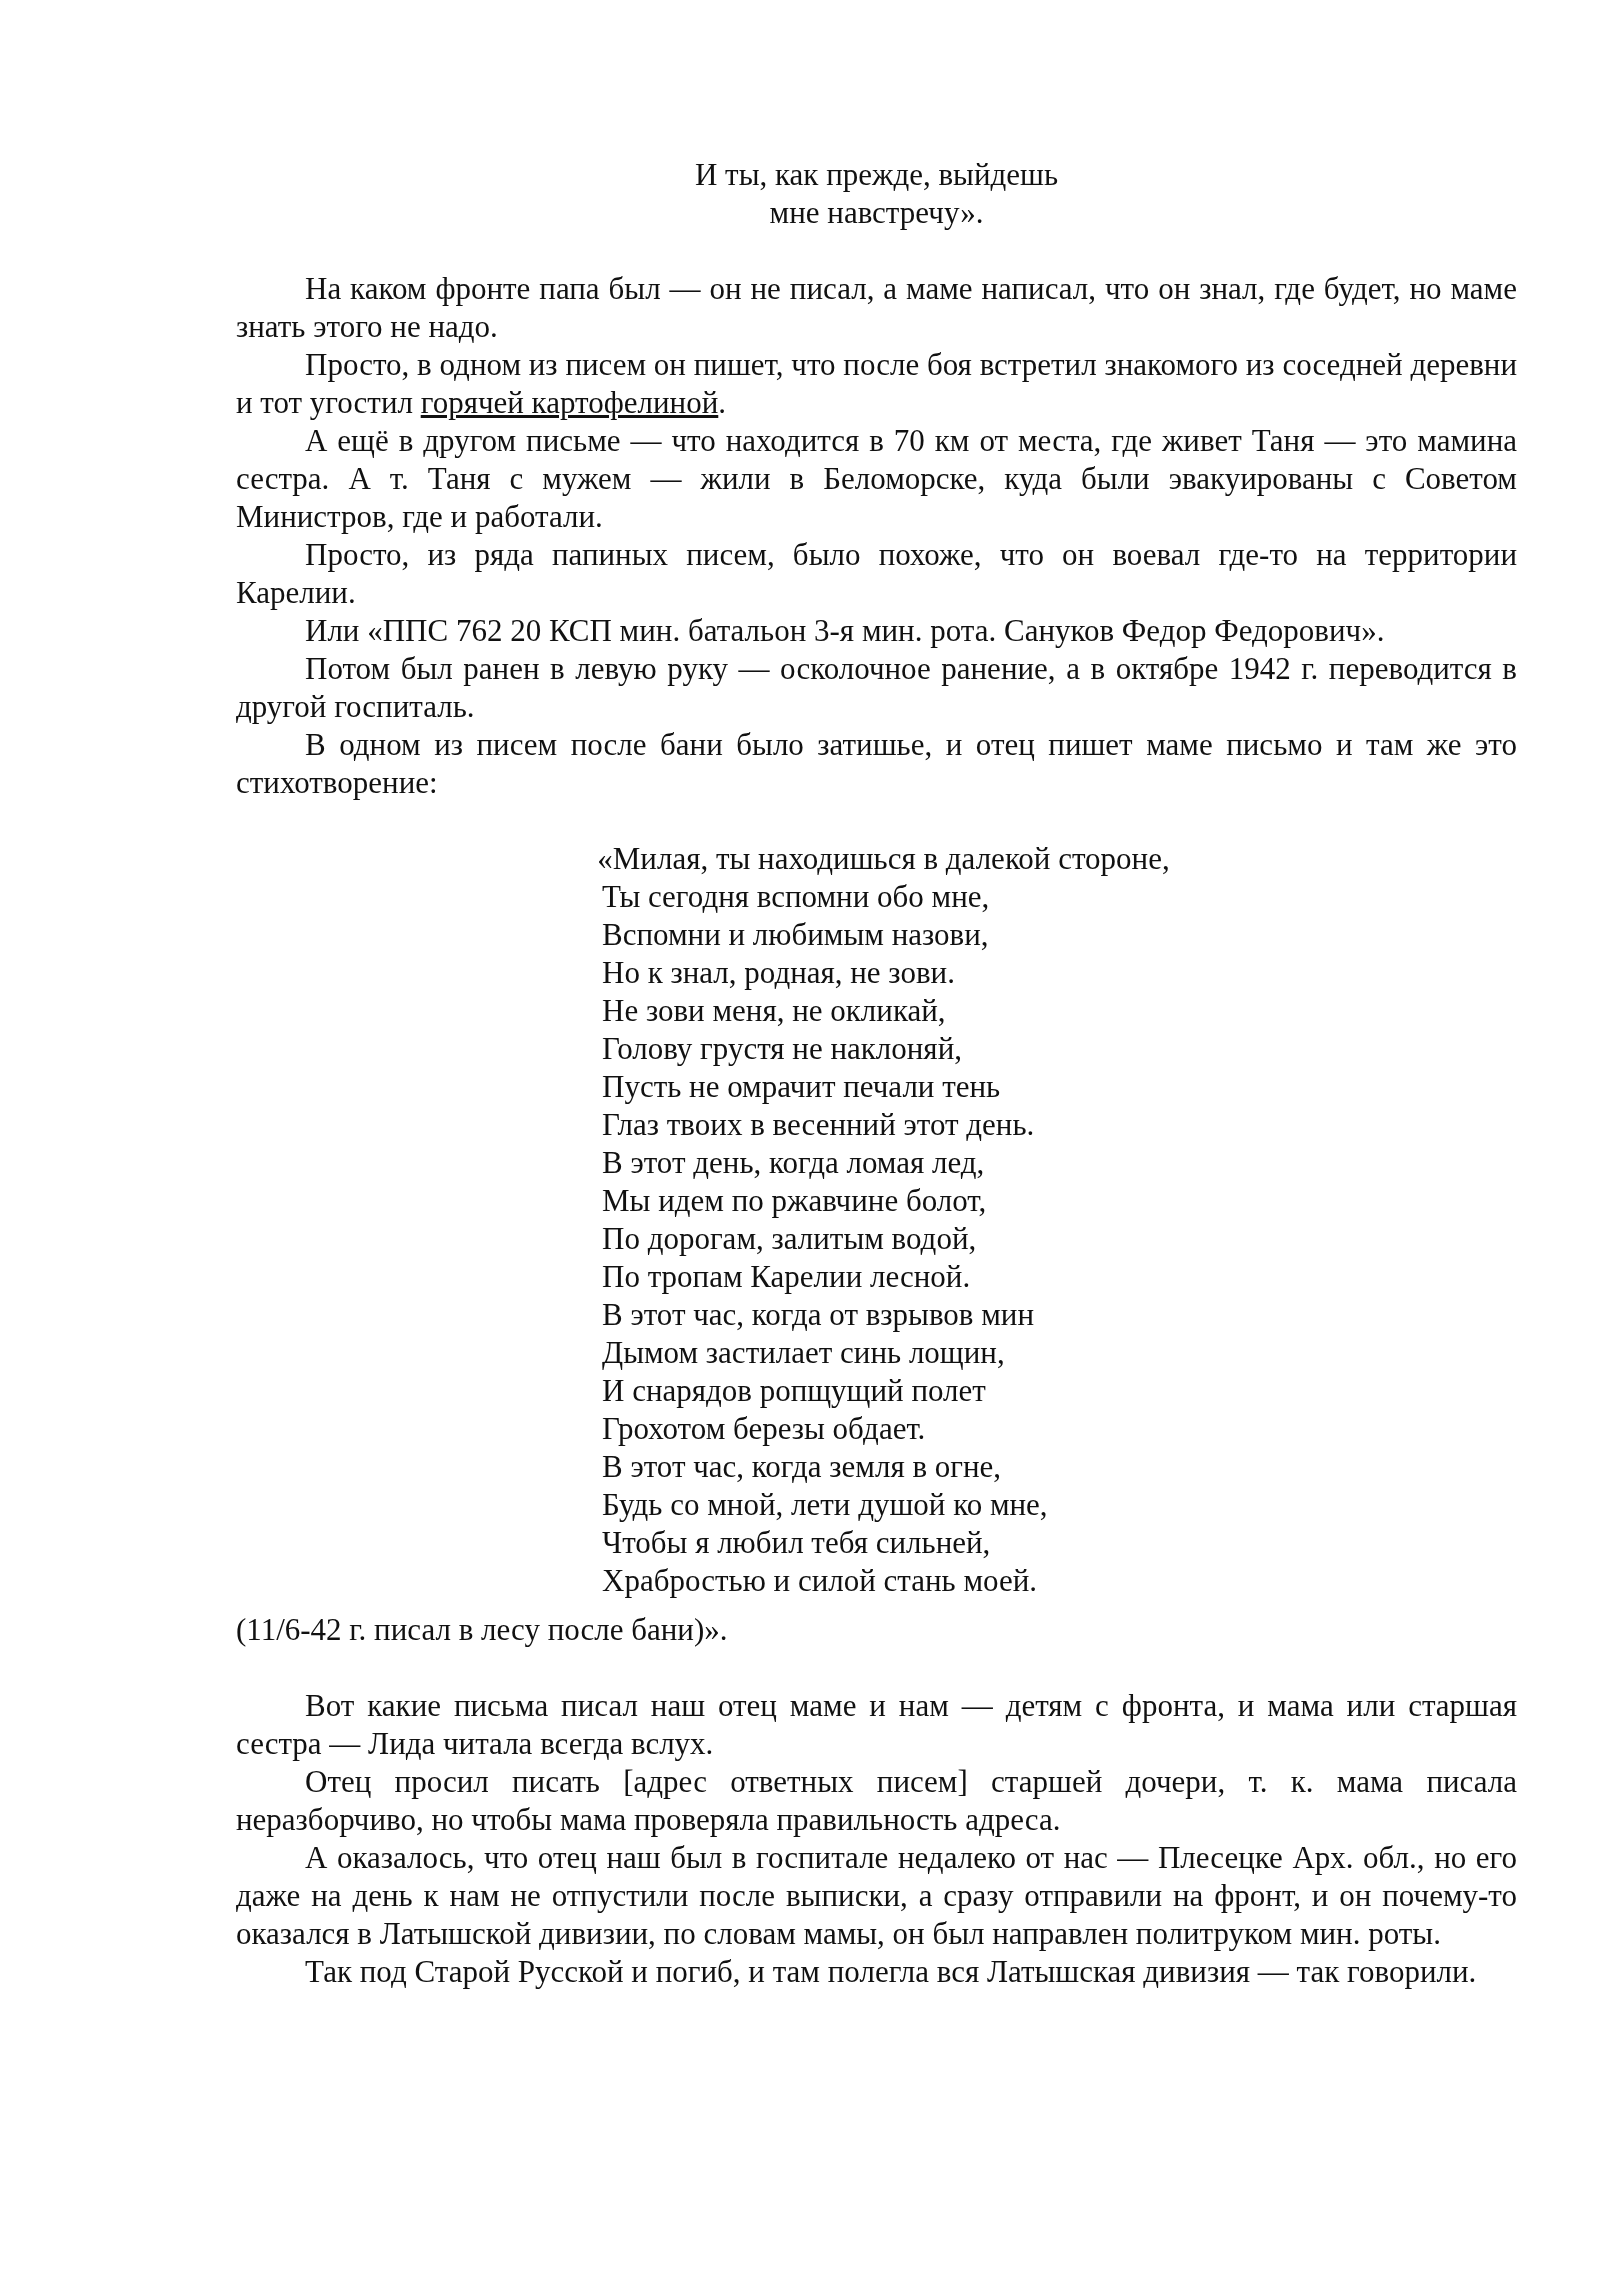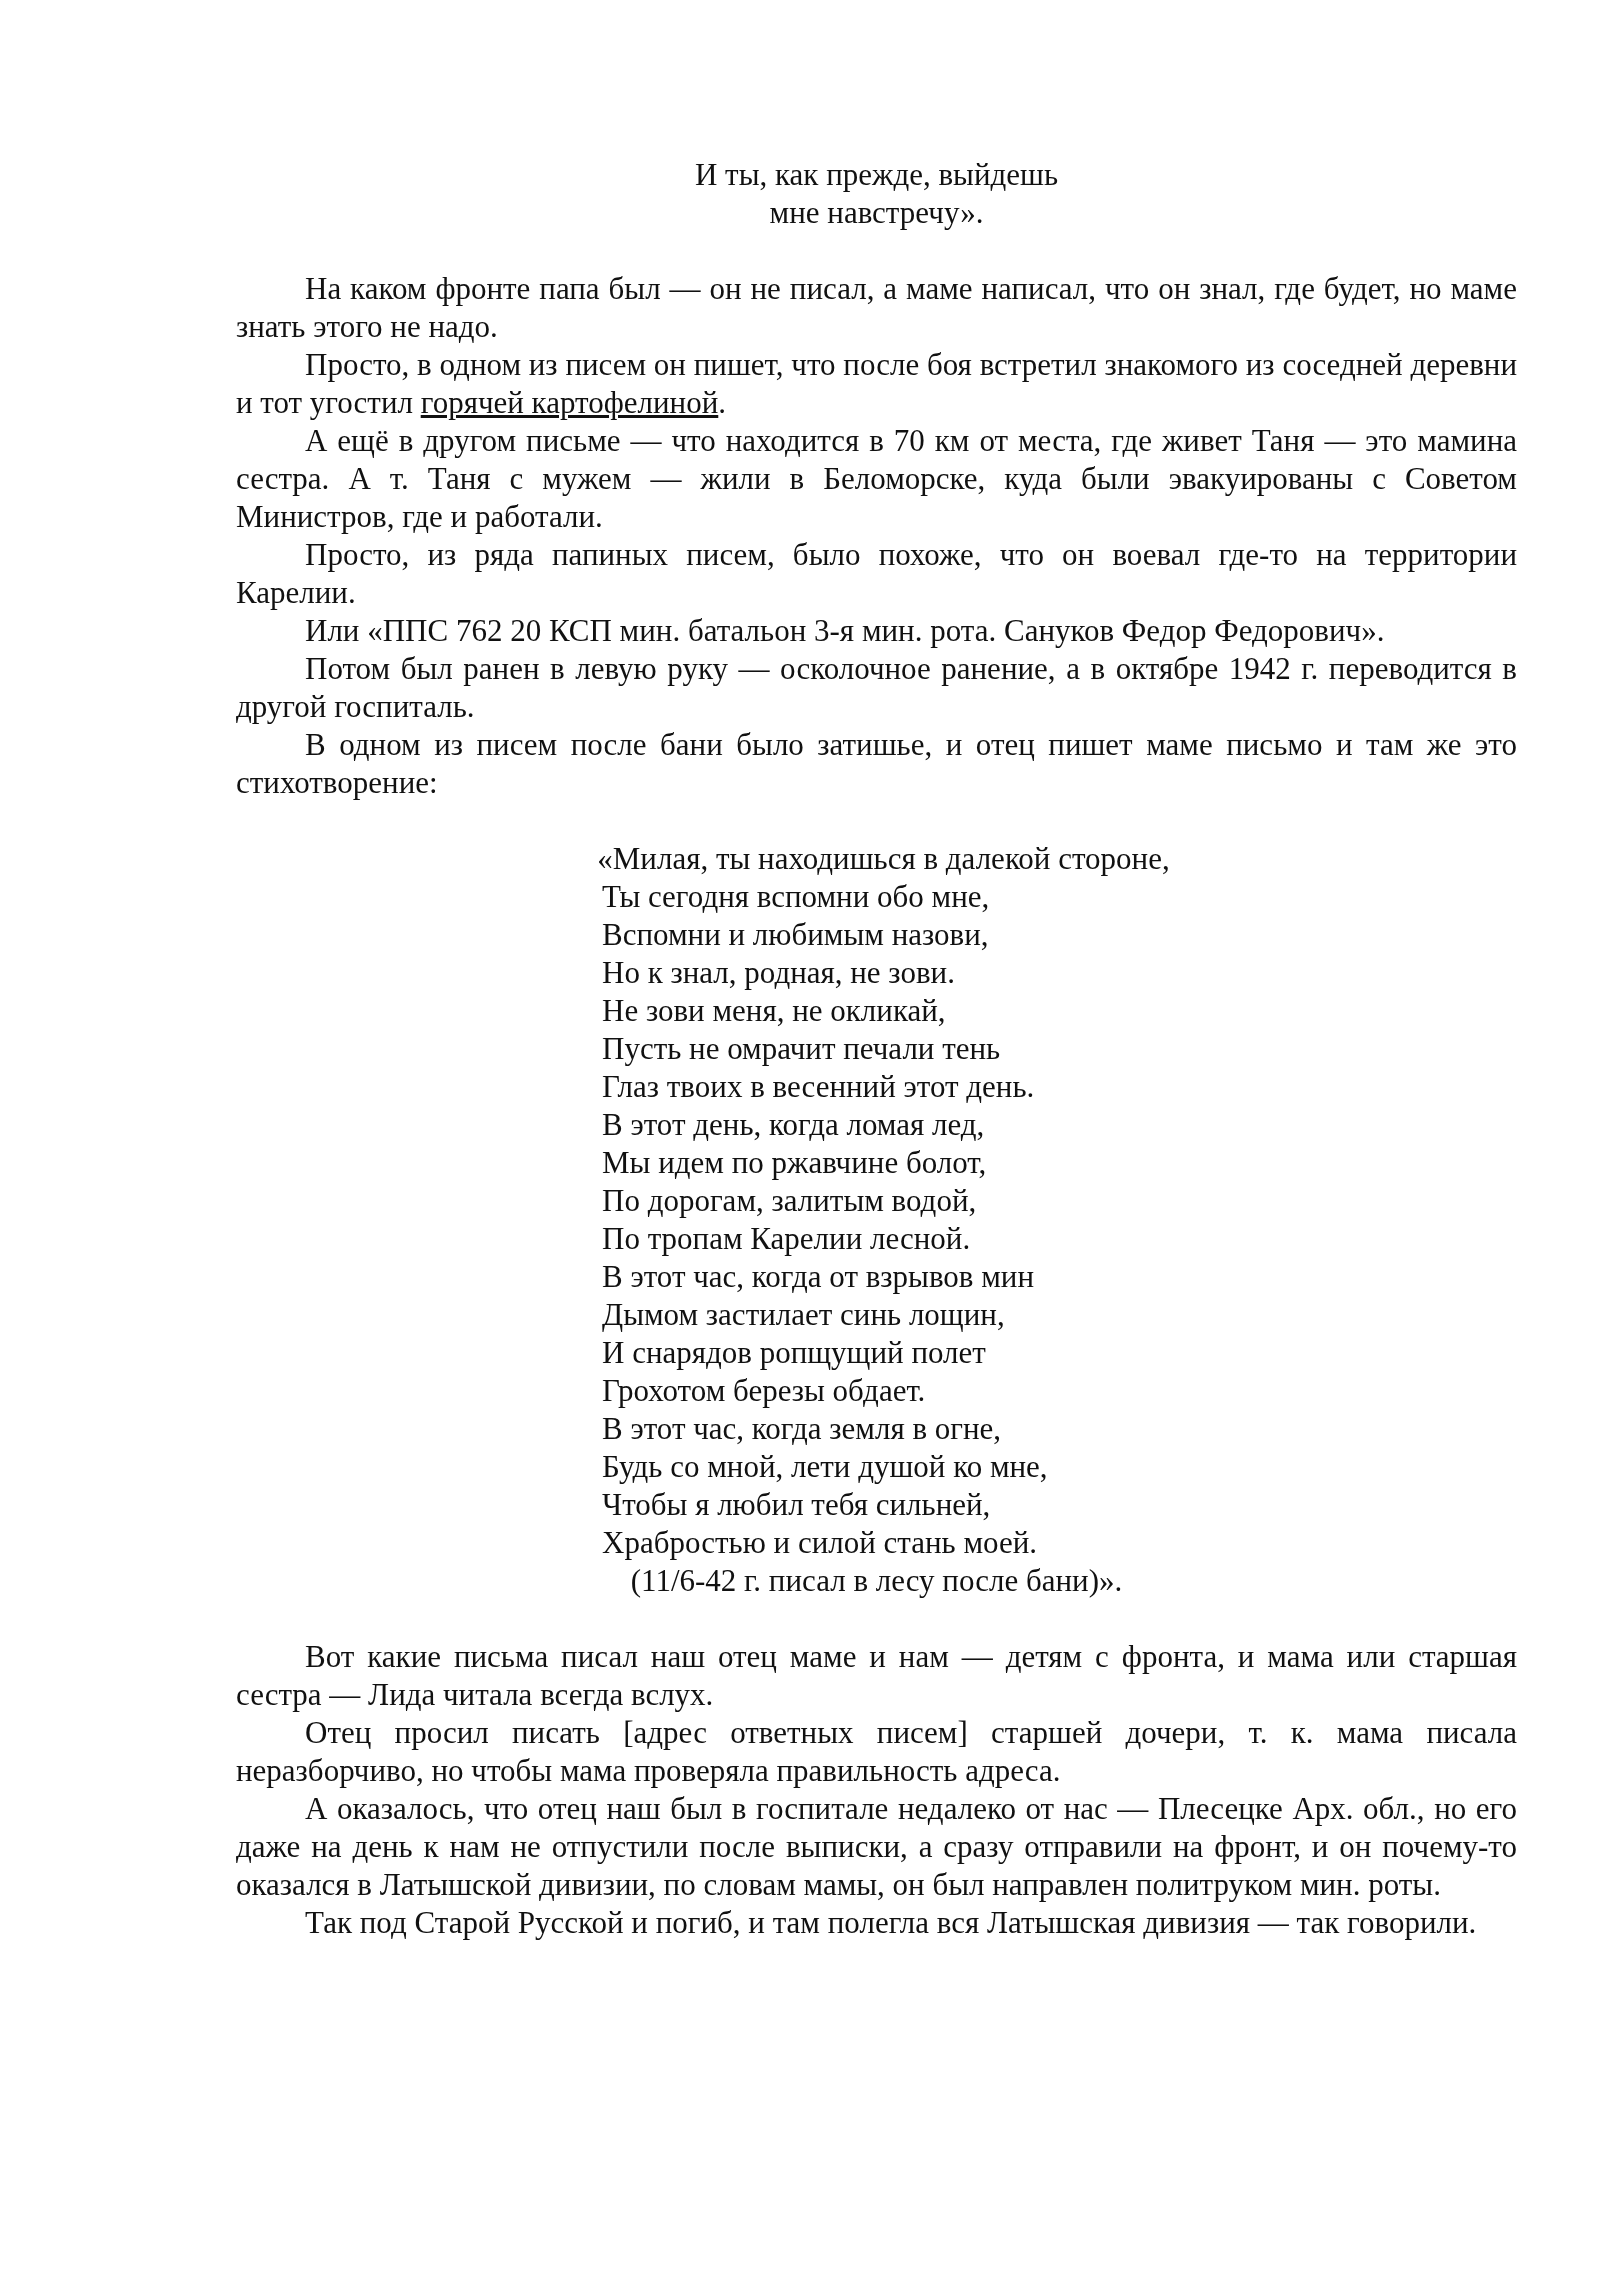--- a/index.html
+++ b/index.html
@@ -8,21 +8,21 @@
     position: absolute; left: 236px; top: 156px; width: 1281px;
     font-family: "Liberation Serif", serif; font-size: 31px; line-height: 38px;
     color: #111111;
   }
   .center { text-align: center; }
   p { margin: 0; text-align: justify; text-indent: 69px; }
   .gap { height: 38px; }
   .poem { margin-left: 366px; width: 589px; text-align: center; margin-top: 38px; }
   .poem div { text-align: left; }
   .poem .first { text-align: center; margin-left: -26px; white-space: nowrap; }
-  .sig { text-align: center; }
+  .sig { text-align: left; margin-top: 11px; }
   u { text-decoration: underline; }
 </style>
 </head>
 <body>
 
 <div class="page">
   <div class="center">
     <div>И ты, как прежде, выйдешь</div>
     <div>мне навстречу».</div>
   </div>
@@ -35,20 +35,21 @@
   <p>Или «ППС 762 20 КСП мин. батальон 3-я мин. рота. Сануков Федор Федорович».</p>
   <p>Потом был ранен в левую руку — осколочное ранение, а в октябре 1942 г. переводится в другой госпиталь.</p>
   <p>В одном из писем после бани было затишье, и отец пишет маме письмо и там же это стихотворение:</p>
 
   <div class="poem">
     <div class="first">«Милая, ты находишься в далекой стороне,</div>
     <div>Ты сегодня вспомни обо мне,</div>
     <div>Вспомни и любимым назови,</div>
     <div>Но к знал, родная, не зови.</div>
     <div>Не зови меня, не окликай,</div>
+    <div>Голову грустя не наклоняй,</div>
     <div>Пусть не омрачит печали тень</div>
     <div>Глаз твоих в весенний этот день.</div>
     <div>В этот день, когда ломая лед,</div>
     <div>Мы идем по ржавчине болот,</div>
     <div>По дорогам, залитым водой,</div>
     <div>По тропам Карелии лесной.</div>
     <div>В этот час, когда от взрывов мин</div>
     <div>Дымом застилает синь лощин,</div>
     <div>И снарядов ропщущий полет</div>
     <div>Грохотом березы обдает.</div>

